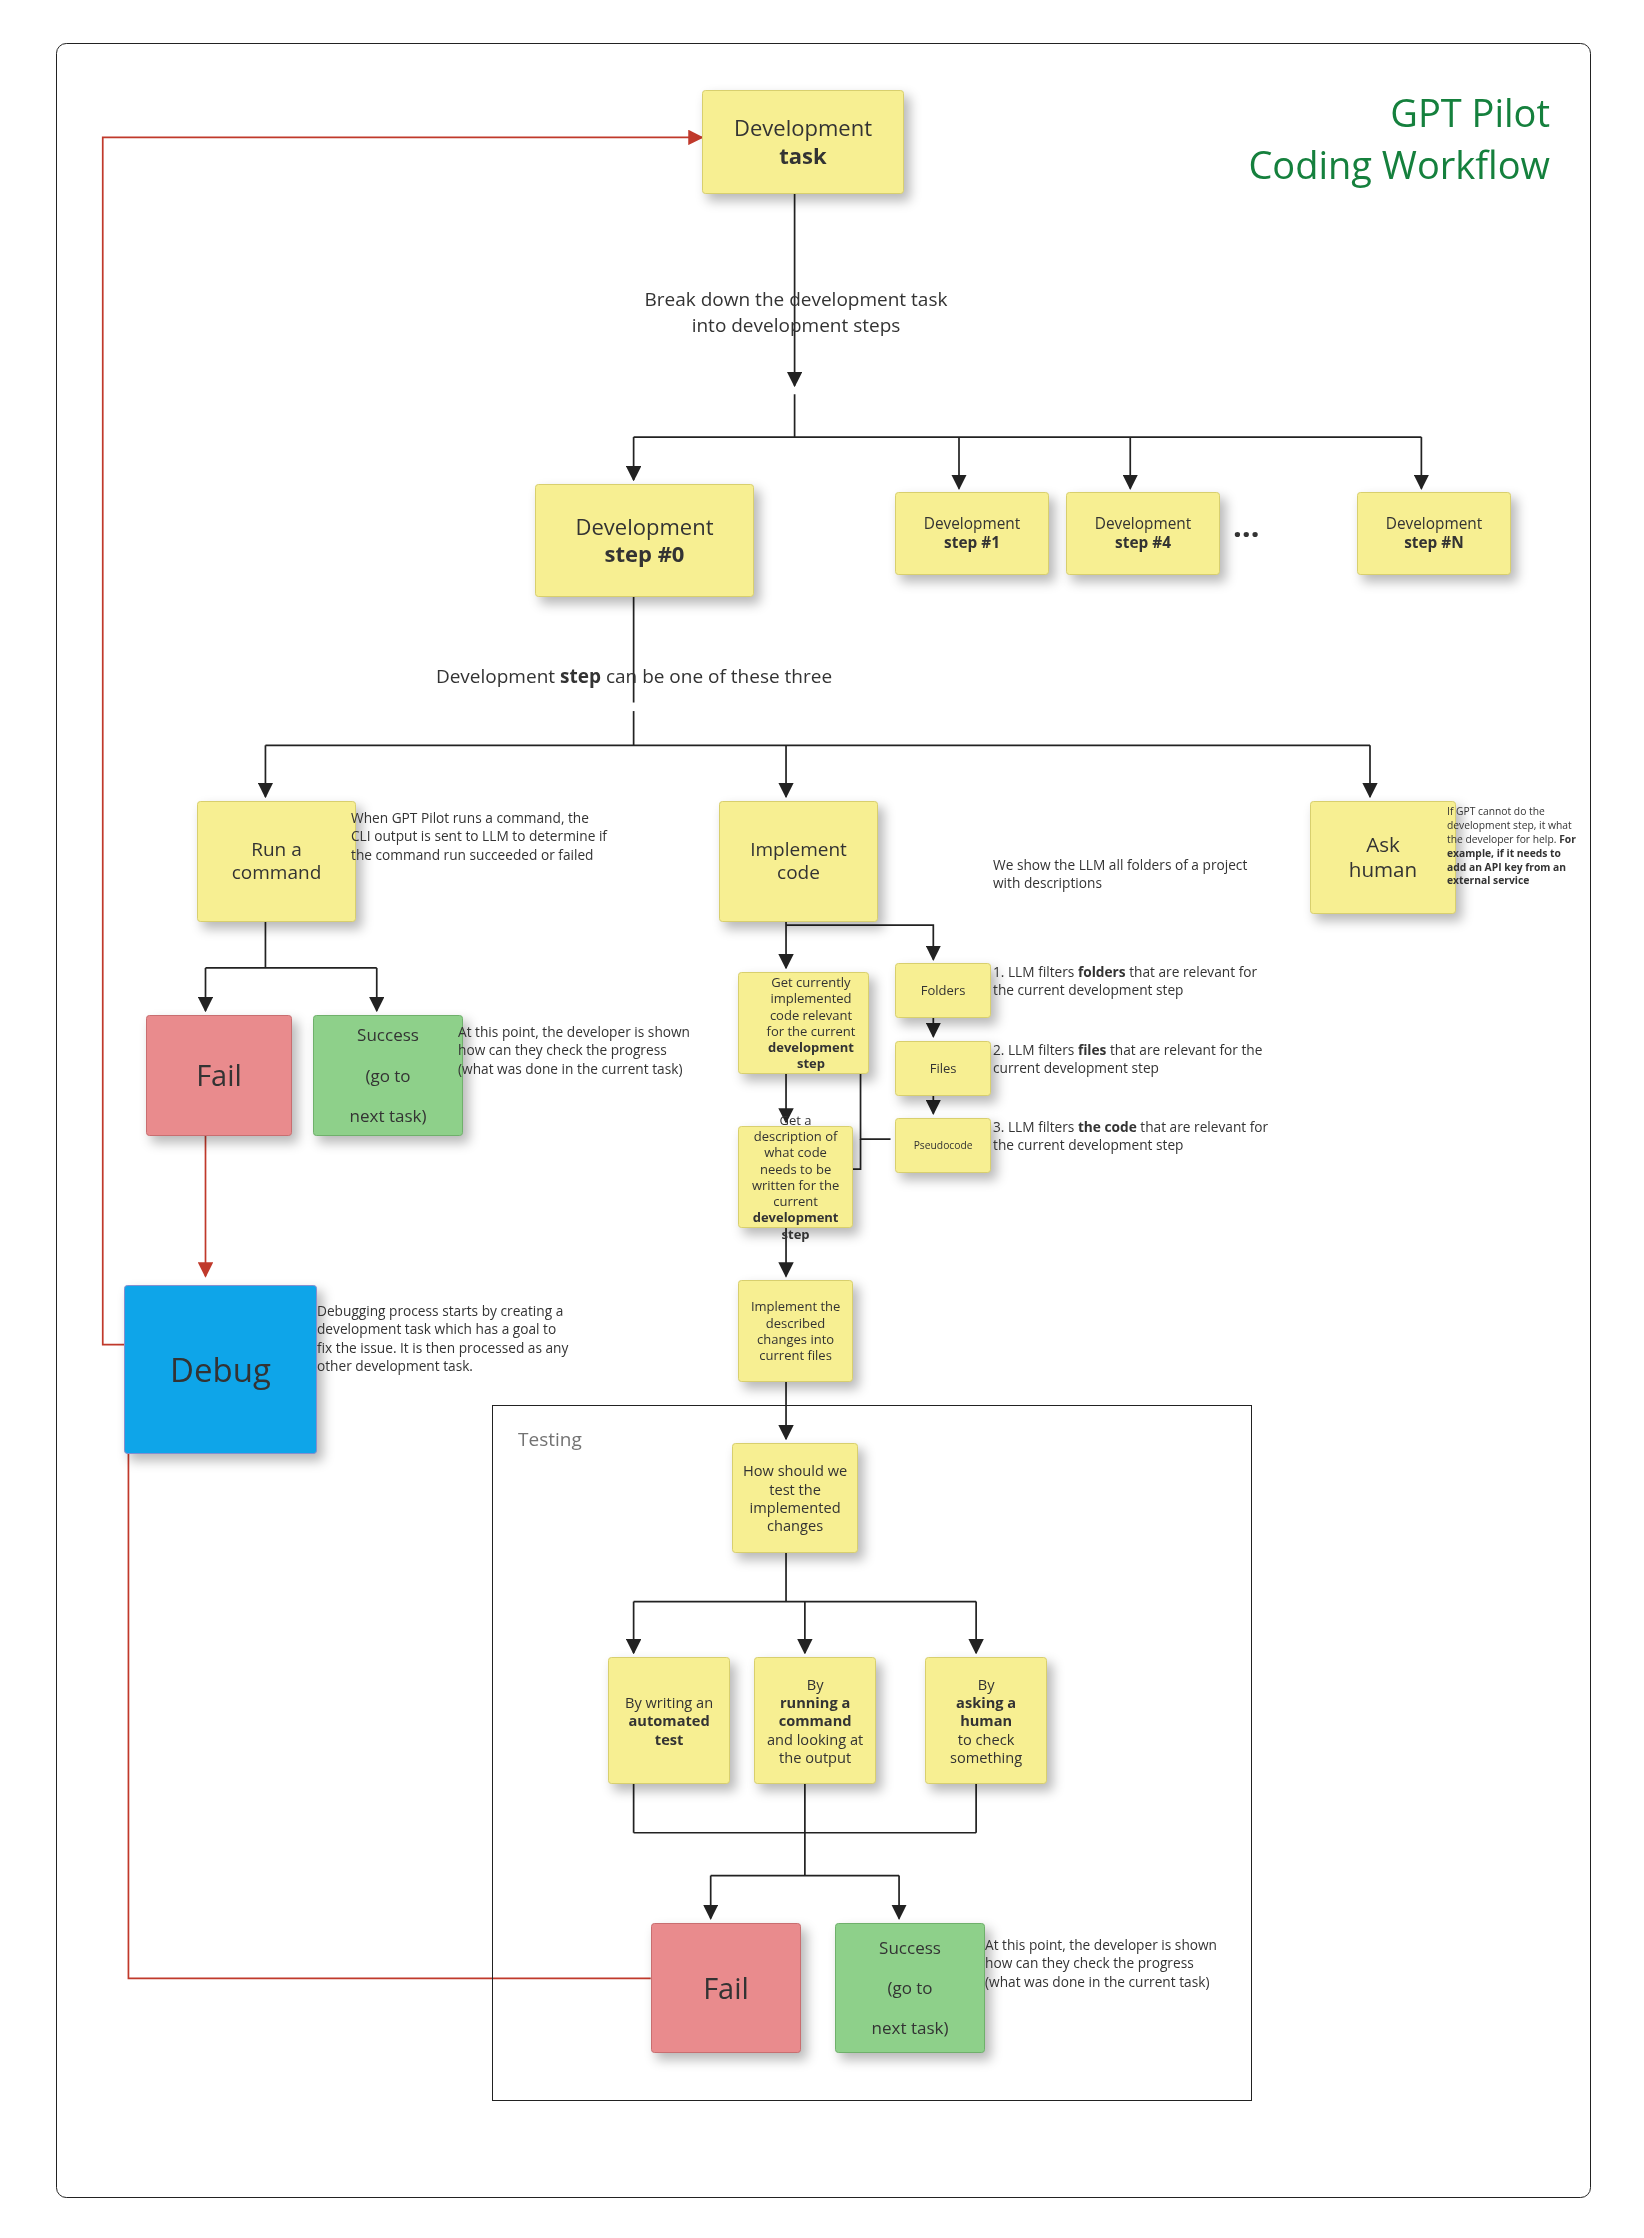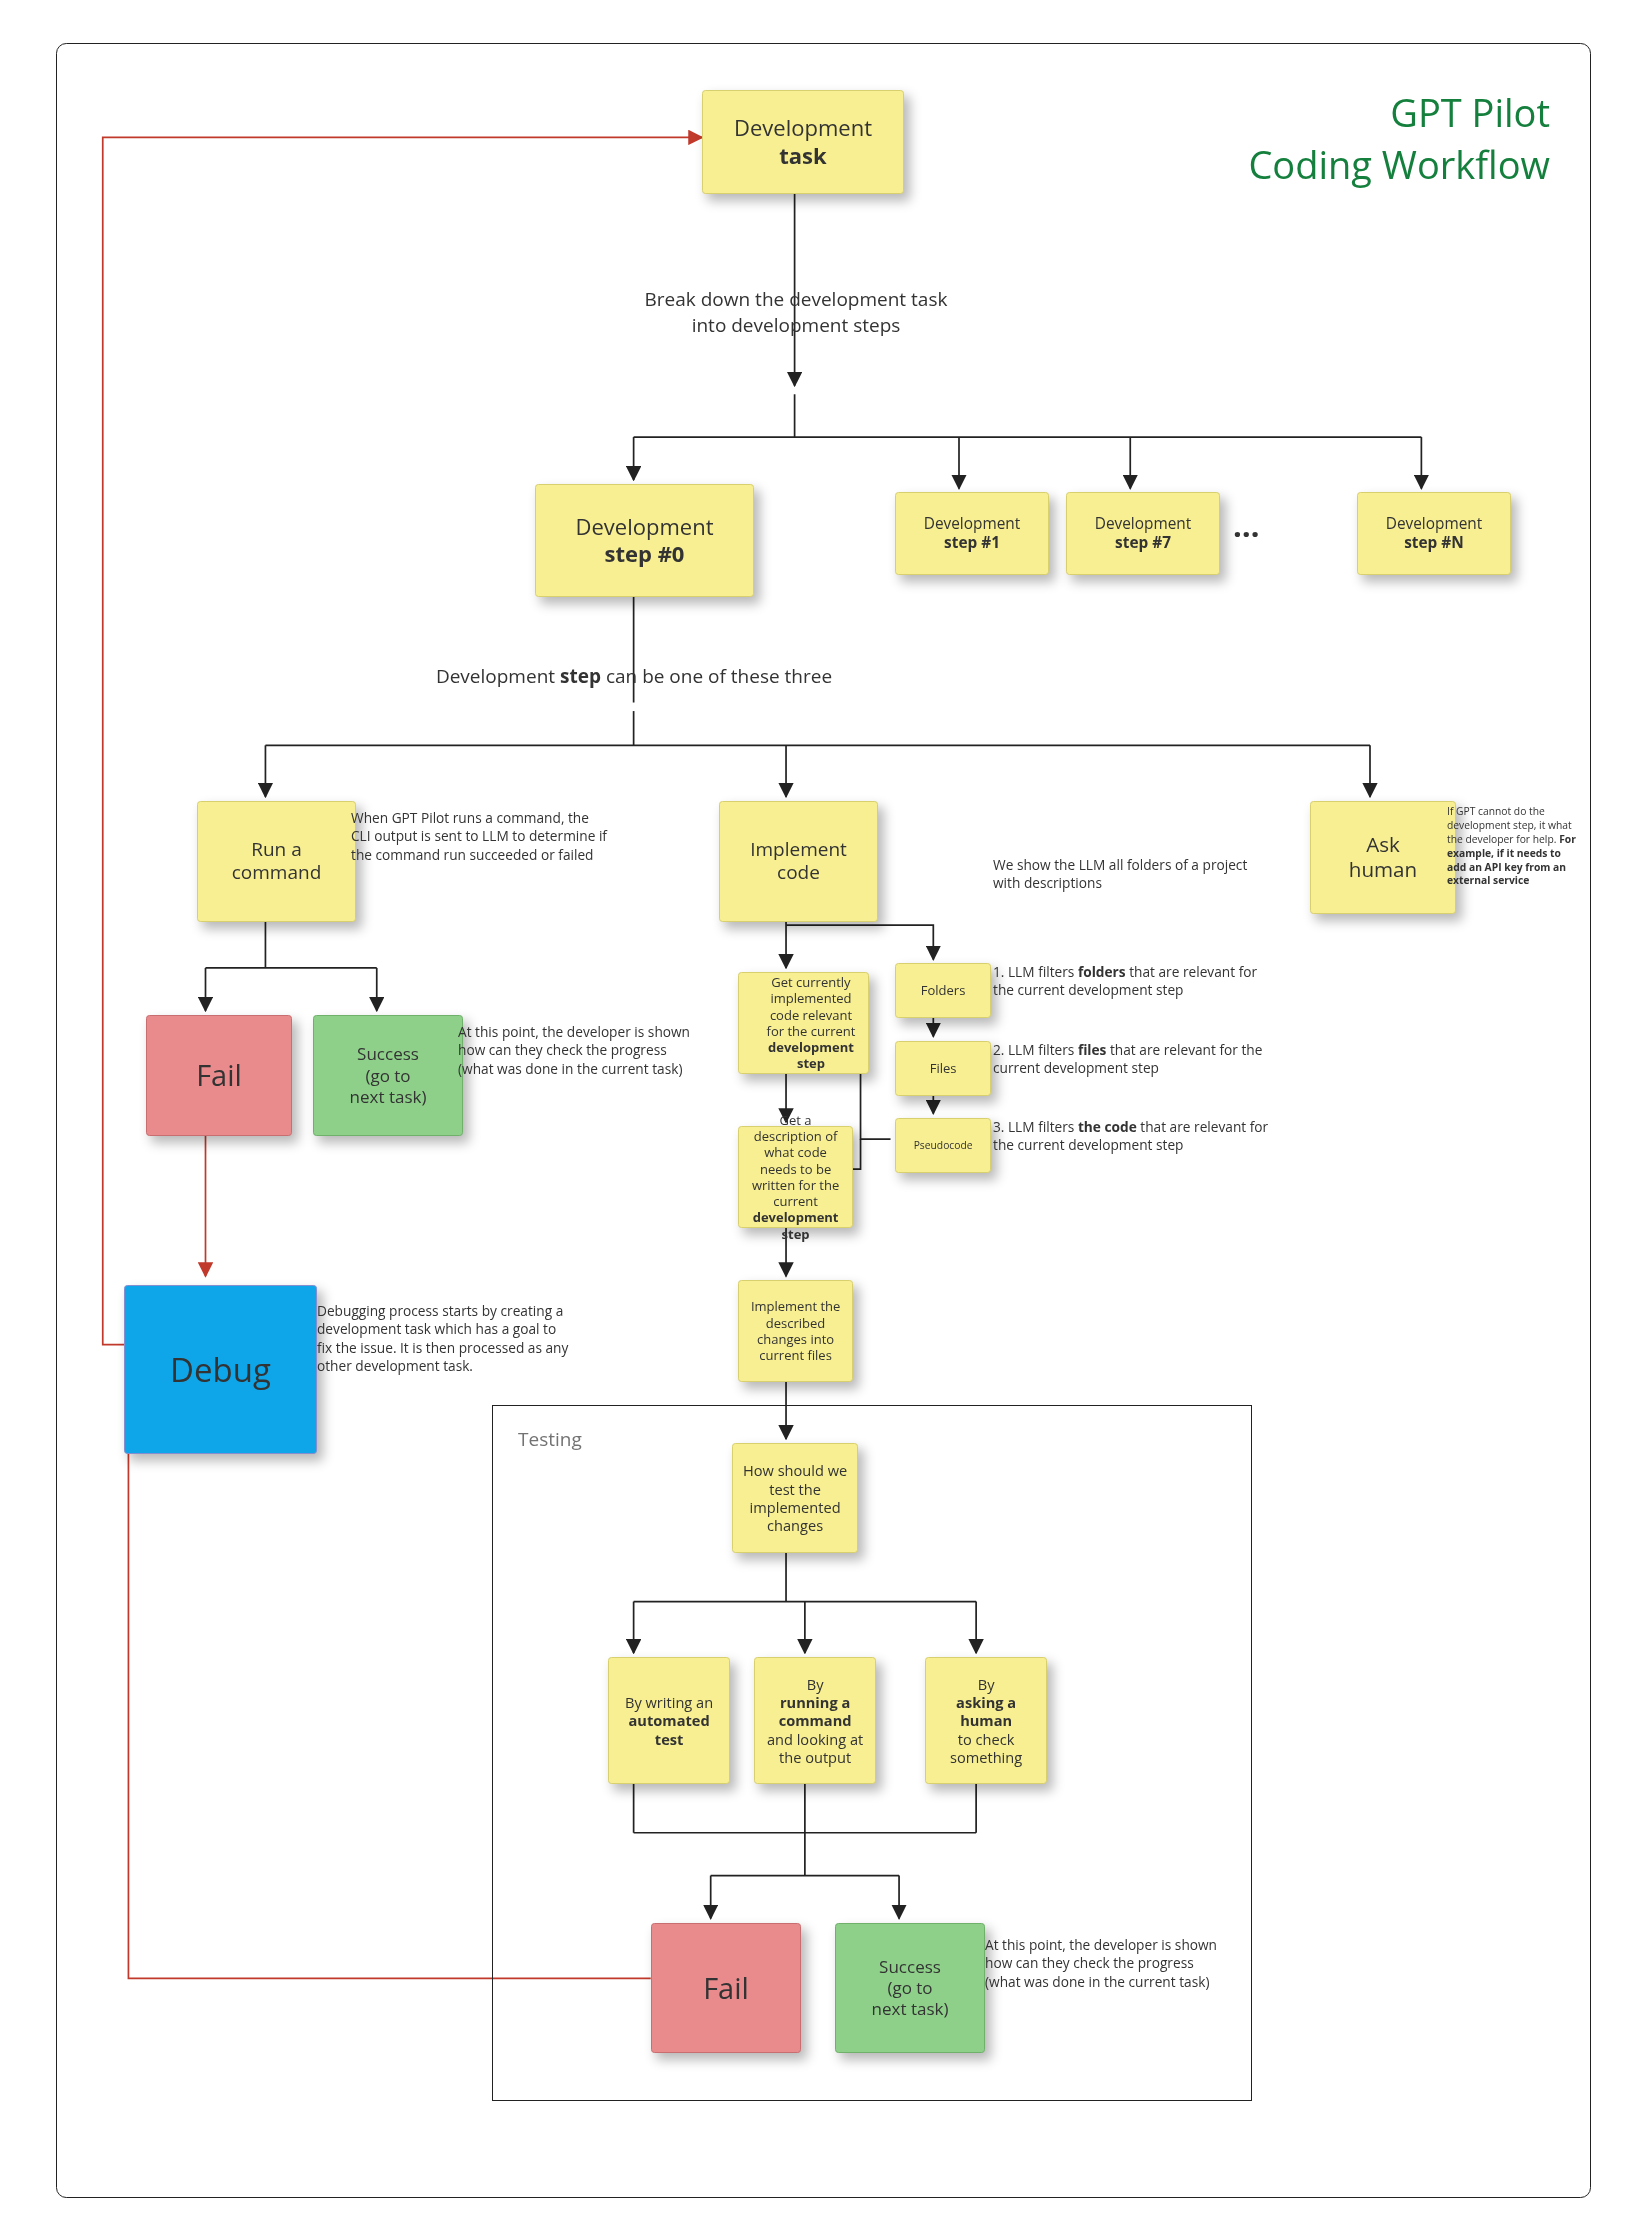--- a/index.html
+++ b/index.html
@@ -4,21 +4,21 @@
 <style>
 html,body{margin:0;padding:0;background:#fff;font-family:"Open Sans","Segoe UI",Arial,sans-serif;}
 #stage-wrap{width:1644px;margin:0 auto;}
 #stage{position:relative;width:1644px;height:2239px;background:#fff;}
 .frame{position:absolute;border:1.7px solid #222;background:#fff;border-radius:10.3px;}
 
 .note{position:absolute;background:#f7ef92;border:0.9px solid #d8cf6e;border-radius:3.4px;
       box-shadow:5.1px 6.9px 12px rgba(0,0,0,.28);padding:10.3px 12px;text-align:center;color:#333;
       display:flex;flex-direction:column;justify-content:center;align-items:center;line-height:1.25;}
 .note.red{background:#e98b8d;border-color:#c86e70;}
-.note.green{background:#8ed08a;border-color:#6fb06b;}
+.note.green{background:#8ed08a;border-color:#6fb06b;gap:19px;}
 .note.blue{background:#0ea5e9;border-color:#858fcf;}
 .note .l1{font-size:22px;}
 .note .l2{font-size:22px;font-weight:700;}
 .note.small .l1{font-size:15.4px;}
 .note.small .l2{font-size:15.4px;font-weight:700;}
 .note.tiny{font-size:13px;padding:6.9px 8.6px;line-height:1.25;}
 .note.tiny b{font-weight:700;}
 .note.red .big,.note.blue .big{font-size:29px;font-weight:400;}
 
 .ann{position:absolute;color:#333;font-size:19px;line-height:1.35;}
@@ -139,21 +139,21 @@
   <span class="l2">step #0</span>
 </div>
 
 <div class="note small" style="left:895px;top:492px;width:128px;height:60px;">
   <span class="l1">Development</span>
   <span class="l2">step #1</span>
 </div>
 
 <div class="note small" style="left:1066px;top:492px;width:128px;height:60px;">
   <span class="l1">Development</span>
-  <span class="l2">step #7</span>
+  <span class="l2">step #4</span>
 </div>
 
 <div class="ann" style="left:1233px;top:505px;font-size:31px;font-weight:700;">…</div>
 
 <div class="note small" style="left:1357px;top:492px;width:128px;height:60px;">
   <span class="l1">Development</span>
   <span class="l2">step #N</span>
 </div>
 
 <div class="ann center" style="left:403px;top:664px;width:462px;">

